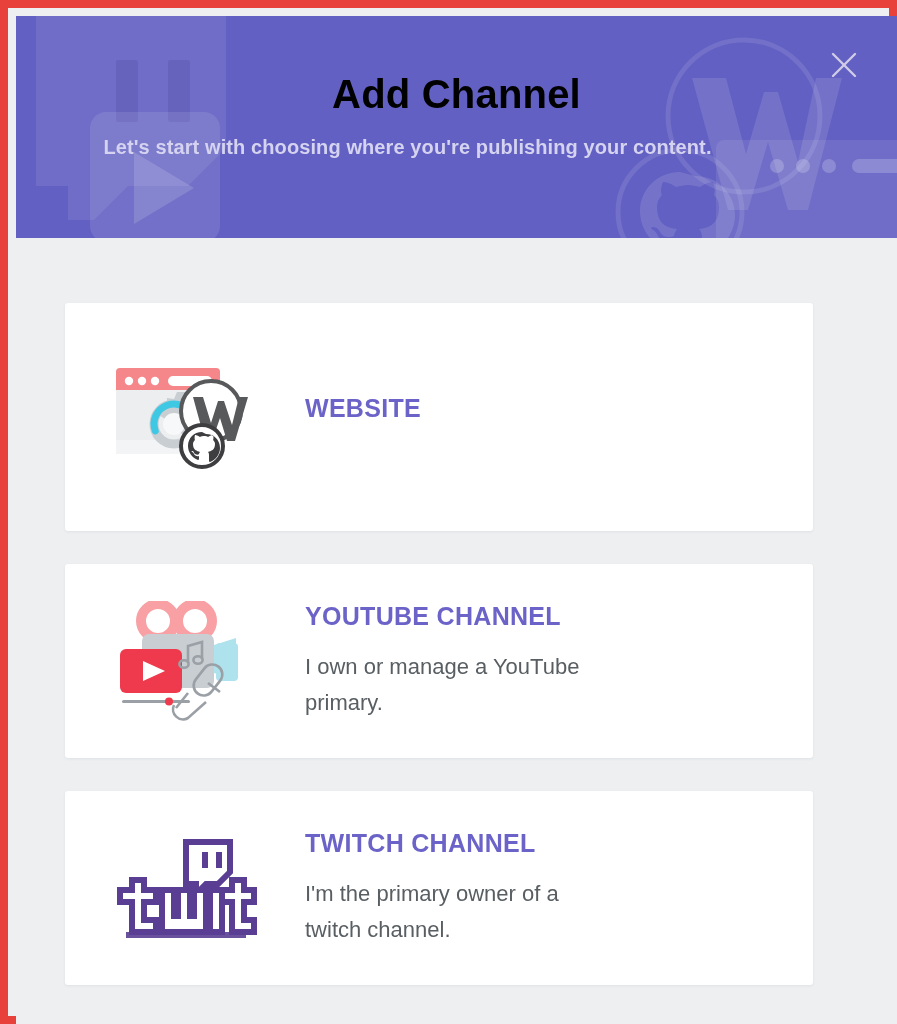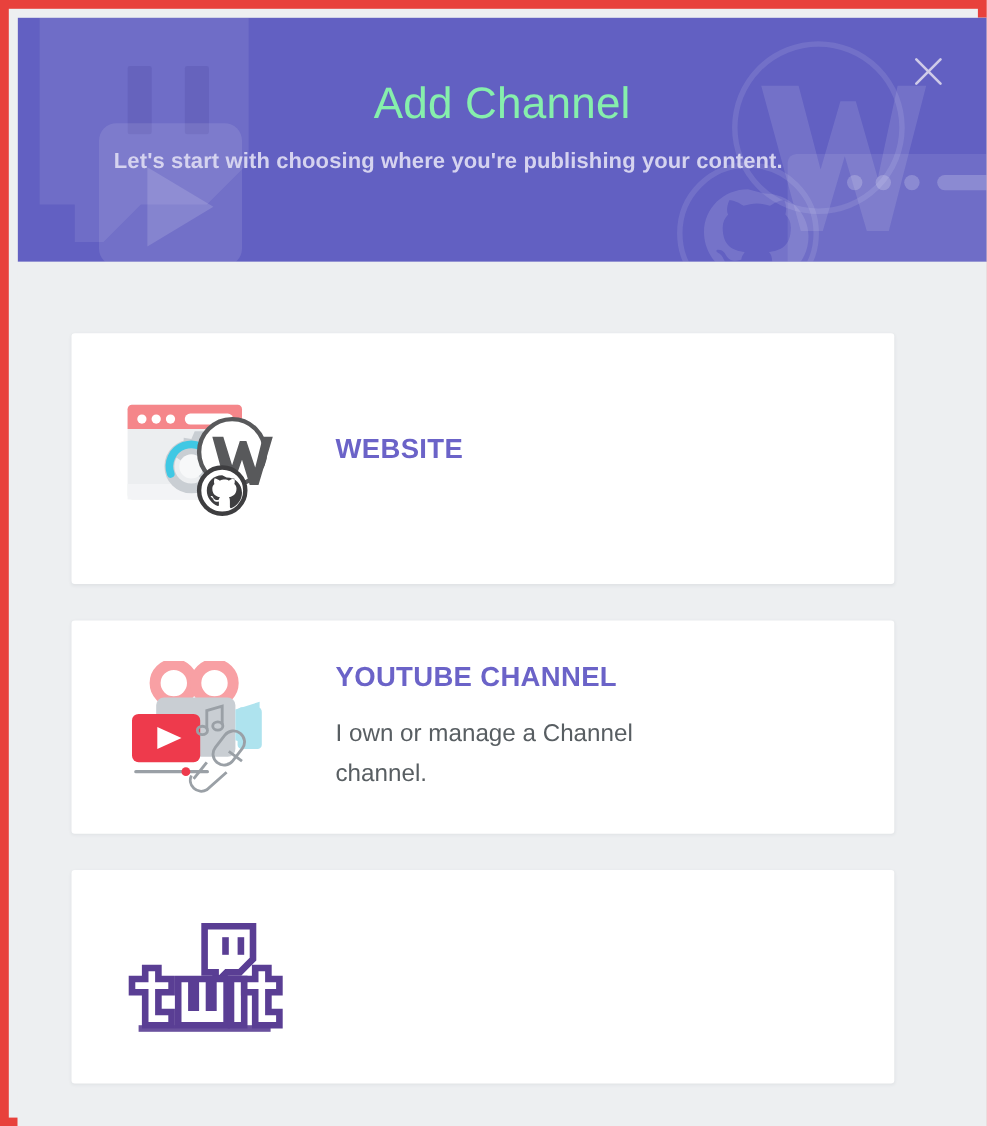--- a/index.html
+++ b/index.html
@@ -54,23 +54,23 @@
     position: relative;
     z-index: 3;
     width: 100%;
     height: 100%;
   }
   #modal-title {
     position: absolute;
     left: 0; top: 56px;
     width: 881px;
     text-align: center;
-    color: #86efac;
+    color: #000000;
     font-size: 40px;
-    font-weight: 400;
+    font-weight: 700;
     letter-spacing: 0.2px;
     line-height: 1.1;
   }
   #modal-subtitle {
     position: absolute;
     left: 0; top: 120px;
     width: 783px;
     text-align: center;
     color: #d5d3ef;
     font-size: 20px;
@@ -284,21 +284,21 @@
             <g fill="none" stroke="#9aa0a6" stroke-width="2.6">
               <rect x="86" y="62" width="20" height="34" rx="10" transform="rotate(38 96 79)"></rect>
               <path d="M76 92 l-12 15"></path>
               <path d="M62 104 a10 10 0 0 0 14 13 l18 -16"></path>
               <path d="M96 82 l12 9"></path>
             </g>
           </svg>
         </div>
         <div class="card-text">
           <div class="card-title">YOUTUBE CHANNEL</div>
-          <div class="card-desc">I own or manage a Channel channel.</div>
+          <div class="card-desc">I own or manage a YouTube primary.</div>
         </div>
       </div>
 
       <div class="card" id="card-2">
         <div class="card-icon">
           <svg width="150" height="112" viewBox="0 0 150 112">
 
             <g>
               <path d="M76 10 h44 v30 l-12 12 h-12 l-10 10 v-10 H76 Z" fill="#ffffff" stroke="#5a3e94" stroke-width="6" stroke-linejoin="miter"></path>
               <rect x="92" y="20" width="6" height="16" fill="#5a3e94"></rect>
@@ -313,17 +313,21 @@
 
               <path d="M100 58 h12 v42 h-12 Z"></path>
 
               <path d="M114 58 h10 v-10 h12 v10 h10 v12 h-10 v18 h10 v12 h-22 v-30 h-10 Z" transform="translate(-2 0)"></path>
             </g>
             <g fill="#5a3e94" opacity="0.9">
               <rect x="16" y="100" width="120" height="6"></rect>
             </g>
           </svg>
         </div>
+        <div class="card-text">
+          <div class="card-title">TWITCH CHANNEL</div>
+          <div class="card-desc">I'm the primary owner of a twitch channel.</div>
+        </div>
       </div>
 
     </div>
   </div>
 </div>
 
 </body></html>

